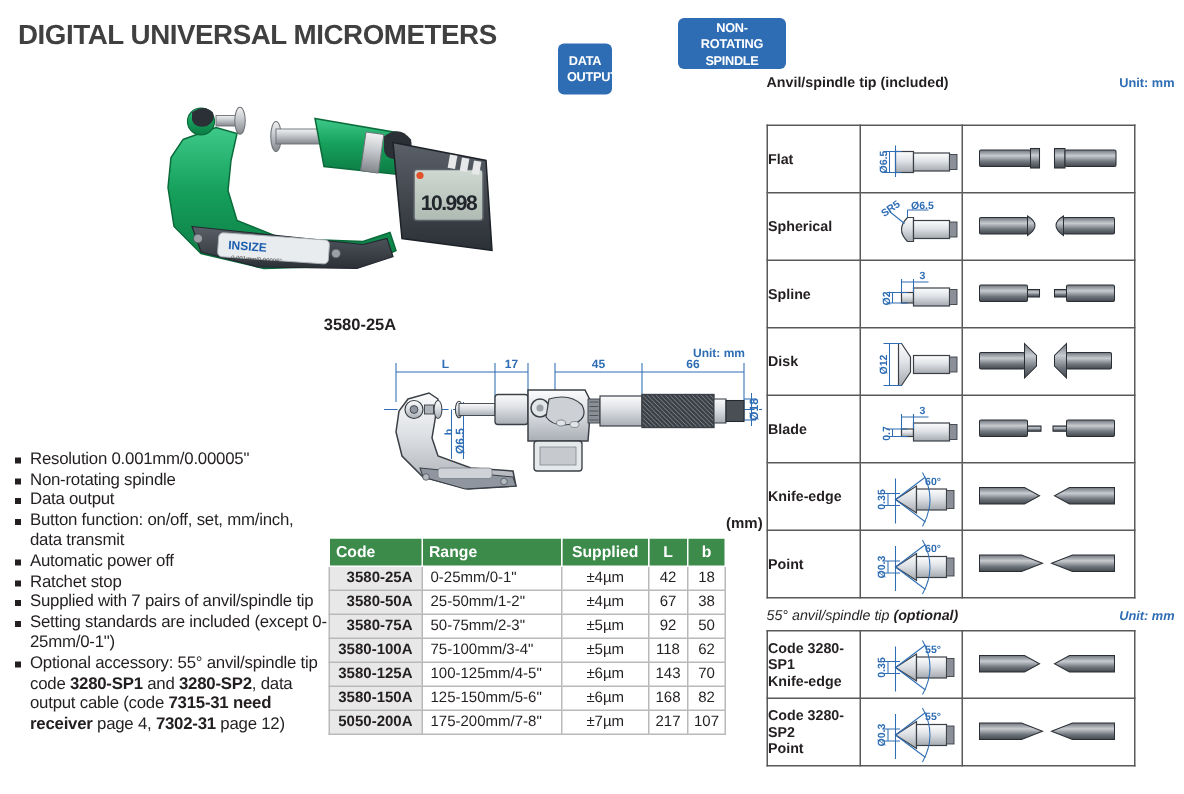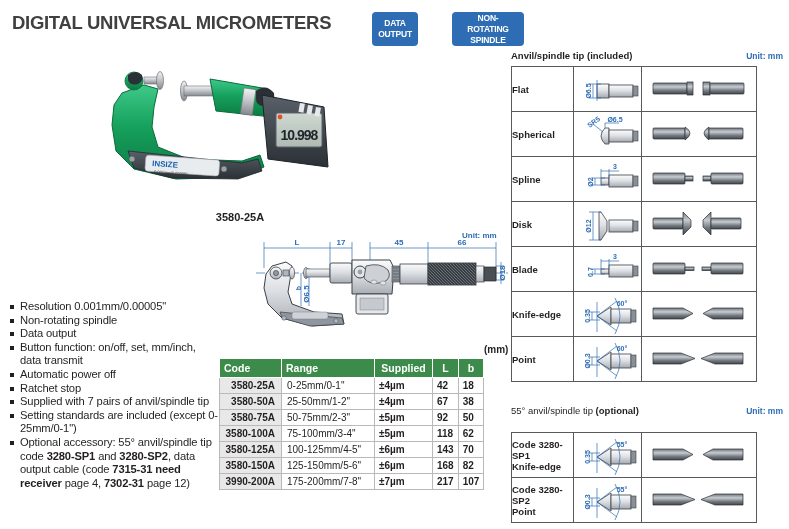--- a/index.html
+++ b/index.html
@@ -21,21 +21,21 @@
   }
   .badge {
     position: absolute; top: 4px;
     background: #2e6db4; color: #ffffff;
     border-radius: 4px;
     font-size: 8.5px; font-weight: bold; text-align: center;
     line-height: 11px; letter-spacing: -0.2px;
     padding: 5px 6px;
     display: flex; flex-direction: column; justify-content: center;
   }
-  #badge-data-output { left: 360px; width: 46px; height: 34px; }
+  #badge-data-output { left: 360px; width: 36px; height: 34px; margin-top: 17px; }
   #badge-non-rotating { left: 416px; width: 72px; height: 34px; margin-left: 24px; }
 
   
   #product-photo { position: absolute; left: 92px; top: 55px; width: 240px; height: 150px; }
   #product-code-label {
     position: absolute; left: 180px; top: 211px; width: 120px;
     text-align: center; font-size: 11px; font-weight: bold; color: #231f20;
   }
 
   
@@ -74,44 +74,44 @@
     text-align: left; font-size: 10.5px;
   }
   #spec-table th.ctr { text-align: center; }
   #spec-table td {
     border: 1px solid #b9b9b9; padding: 2px 4px;
     font-size: 10px; color: #231f20; background: #ffffff;
   }
   #spec-table td.code-cell {
     background: #e8e8e8; font-weight: bold; text-align: right; padding-right: 6px;
   }
-  #spec-table td.ctr { text-align: left; font-weight: bold; }
+  #spec-table td.ctr { text-align: center; font-weight: normal; }
   #spec-table td.range-cell { padding-left: 5px; }
 
   
   .tip-section-title {
     font-size: 9.5px; font-weight: bold; color: #231f20;
   }
   .tip-unit {
     font-size: 8.5px; font-weight: bold; color: #2e6db4;
   }
   .tip-table { border-collapse: collapse; }
   .tip-table td { border: 1px solid #58595b; padding: 0; }
   .tip-name {
     font-size: 9.5px; font-weight: bold; color: #231f20;
     padding-left: 7px; width: 62px;
   }
   .tip-name .code-strong { font-weight: bold; }
   .tip-dim-cell { width: 68px; text-align: center; vertical-align: middle; }
   .tip-photo-cell { width: 115px; text-align: center; vertical-align: middle; }
 
   #tip-included-block { position: absolute; left: 511px; top: 50px; width: 272px; }
-  #tip-included-header { display: flex; justify-content: space-between; align-items: baseline; margin-bottom: 5px; }
+  #tip-included-header { display: flex; justify-content: space-between; align-items: baseline; margin-bottom: 22px; }
   #tip-optional-block { position: absolute; left: 511px; top: 405px; width: 272px; }
-  #tip-optional-header { display: flex; justify-content: space-between; align-items: baseline; margin-bottom: 16px; }
+  #tip-optional-header { display: flex; justify-content: space-between; align-items: baseline; margin-bottom: 4px; font-style: italic; }
 
   .dim-svg, .photo-svg { display: block; margin: 0 auto; }
 </style>
 </head>
 <body>
 
 <div id="header">
   <div id="page-title">DIGITAL UNIVERSAL MICROMETERS</div>
 
   <div class="badge" id="badge-data-output">
@@ -342,21 +342,21 @@
         <td class="ctr">70</td>
       </tr>
       <tr>
         <td class="code-cell">3580-150A</td>
         <td class="range-cell">125-150mm/5-6"</td>
         <td class="ctr">±6µm</td>
         <td class="ctr">168</td>
         <td class="ctr">82</td>
       </tr>
       <tr>
-        <td class="code-cell">3990-200A</td>
+        <td class="code-cell">5050-200A</td>
         <td class="range-cell">175-200mm/7-8"</td>
         <td class="ctr">±7µm</td>
         <td class="ctr">217</td>
         <td class="ctr">107</td>
       </tr>
     </tbody>
 </table>
 
 <div id="tip-included-block">
   <div id="tip-included-header">

